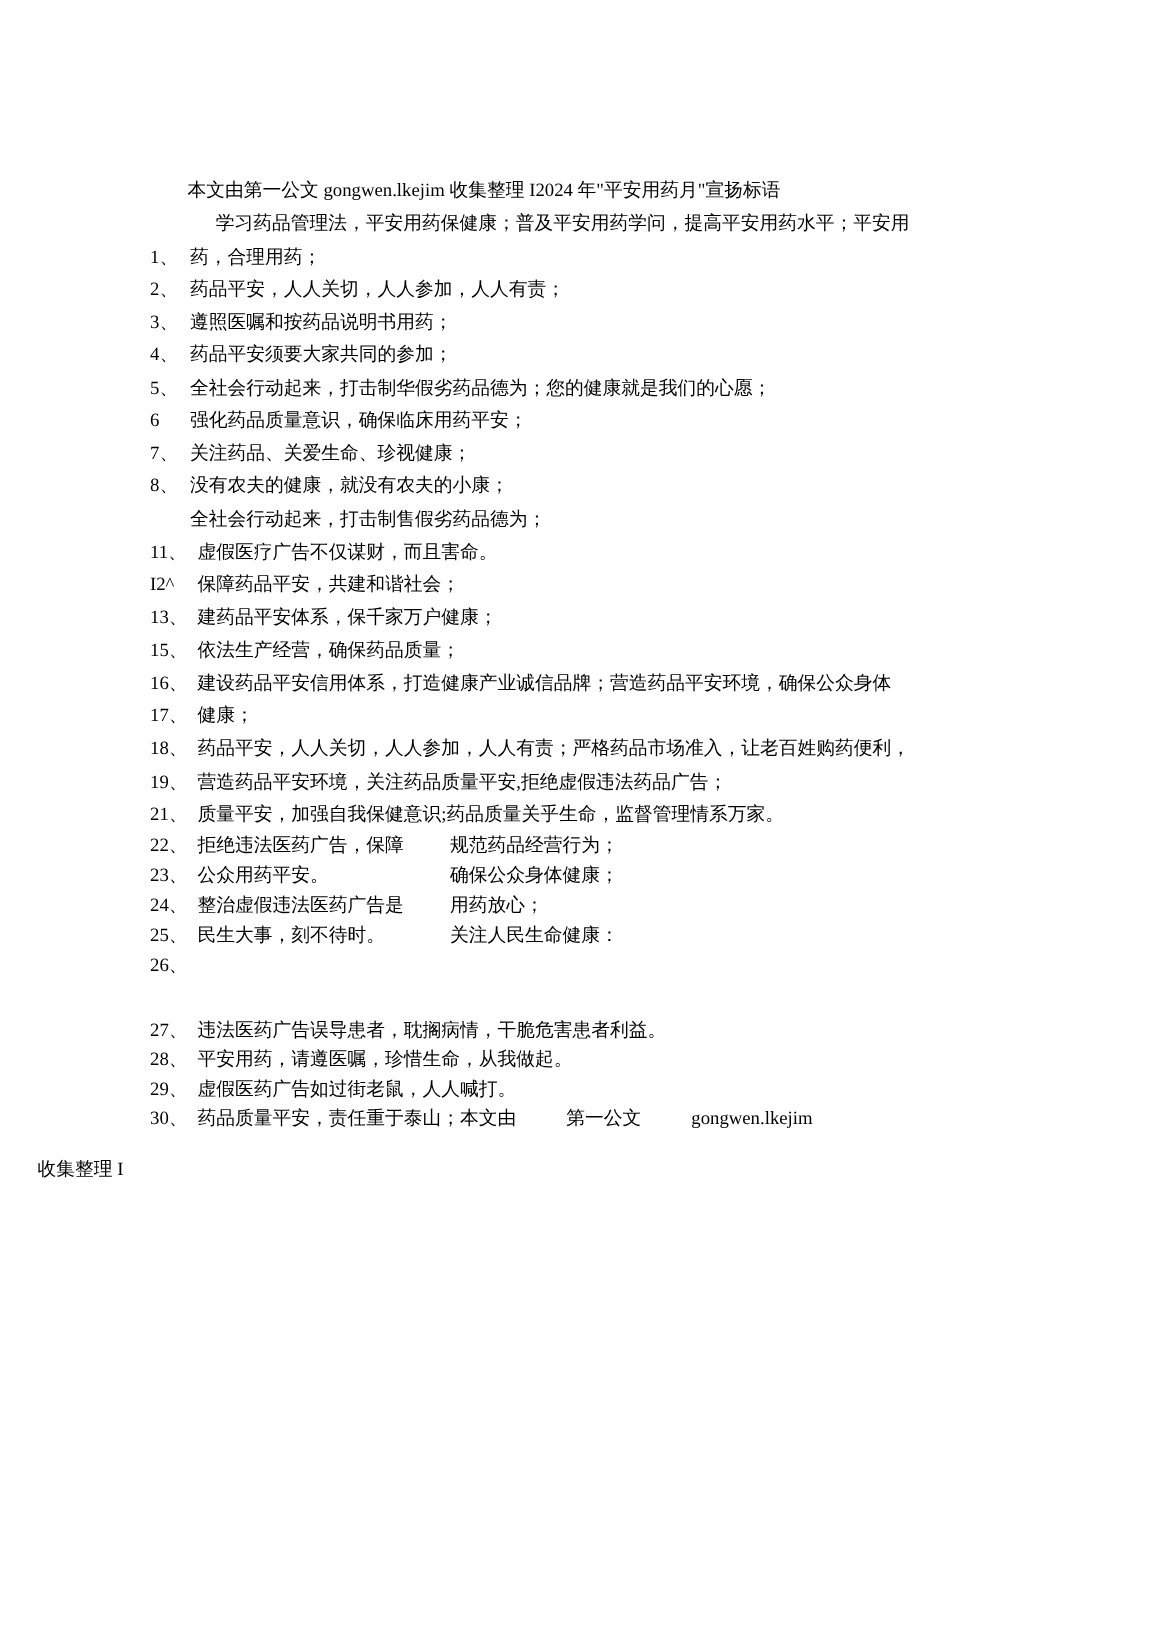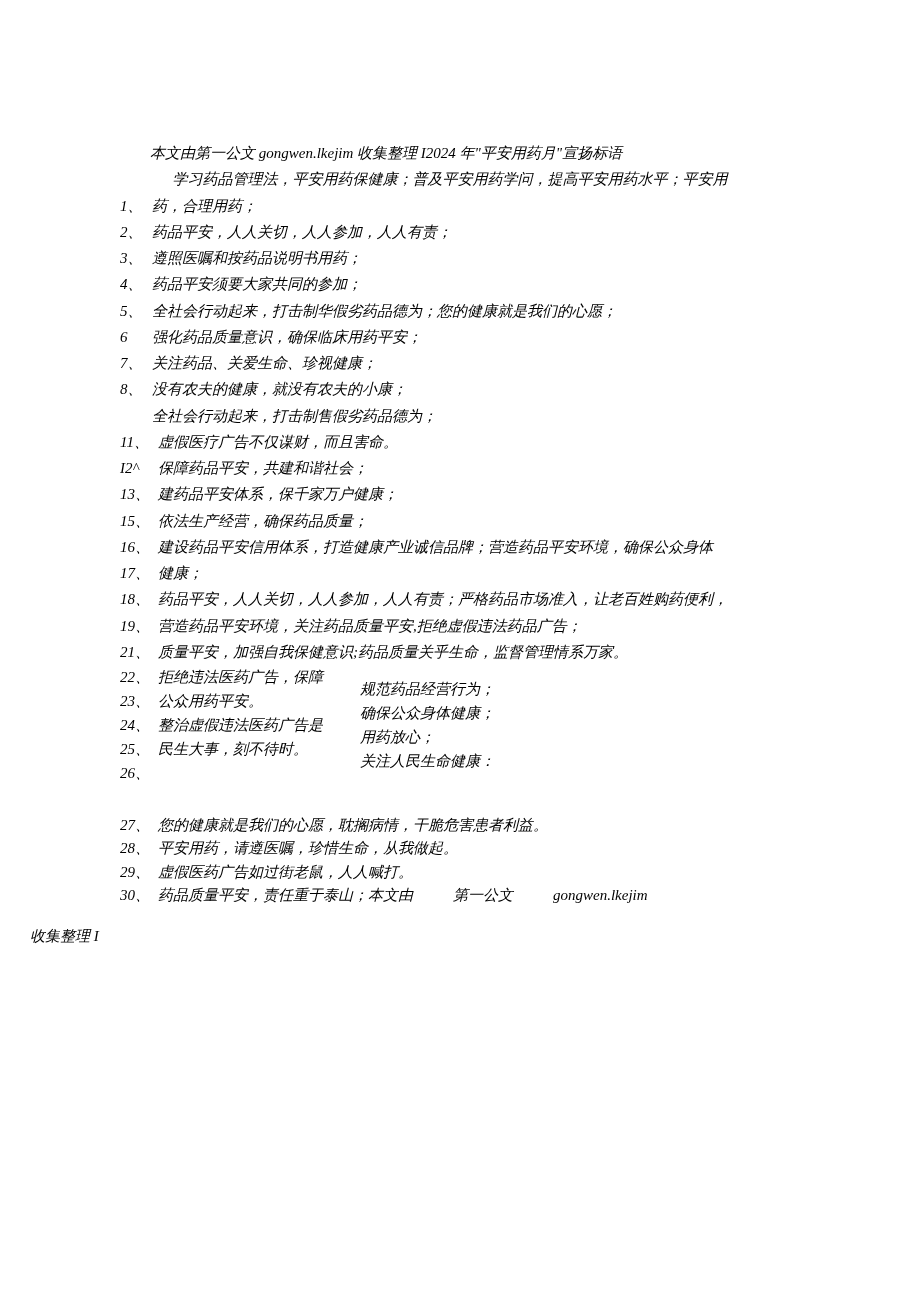--- a/index.html
+++ b/index.html
@@ -7,21 +7,20 @@
     padding: 0;
     background: #fff;
     font-family: "SimSun", "宋体", serif;
     font-size: 15px;
     color: #000;
     width: 920px;
   }
   .page {
     padding: 140px 72px 60px 120px;
     line-height: 1.75;
-    font-style: italic;
   }
   .indent {
     text-indent: 2em;
   }
   .indent-more {
     text-indent: 3.5em;
   }
   .list-row {
     display: flex;
     align-items: baseline;
@@ -43,21 +42,20 @@
   .col-left {
     width: 240px;
     flex: 0 0 auto;
     position: relative;
   }
   .col-right {
     flex: 1 1 auto;
   }
   .overlap {
     position: relative;
-    align-items: center;
   }
   .footer-line {
     margin-left: -90px;
     margin-top: 16px;
   }
   .gap {
     display: inline-block;
     width: 40px;
   }
 </style>
@@ -171,21 +169,21 @@
       <div>规范药品经营行为；</div>
       <div>确保公众身体健康；</div>
       <div>用药放心；</div>
       <div>关注人民生命健康：</div>
     </div>
   </div>
 
   <div style="line-height:1.55;margin-top:29px;">
     <div class="list-row">
         <span class="num num-wide">27、</span>
-        <span class="txt">您的健康就是我们的心愿，耽搁病情，干脆危害患者利益。</span>
+        <span class="txt">违法医药广告误导患者，耽搁病情，干脆危害患者利益。</span>
       </div>
     <div class="list-row">
         <span class="num num-wide">28、</span>
         <span class="txt">平安用药，请遵医嘱，珍惜生命，从我做起。</span>
       </div>
     <div class="list-row">
         <span class="num num-wide">29、</span>
         <span class="txt">虚假医药广告如过街老鼠，人人喊打。</span>
       </div>
     <div class="list-row">

